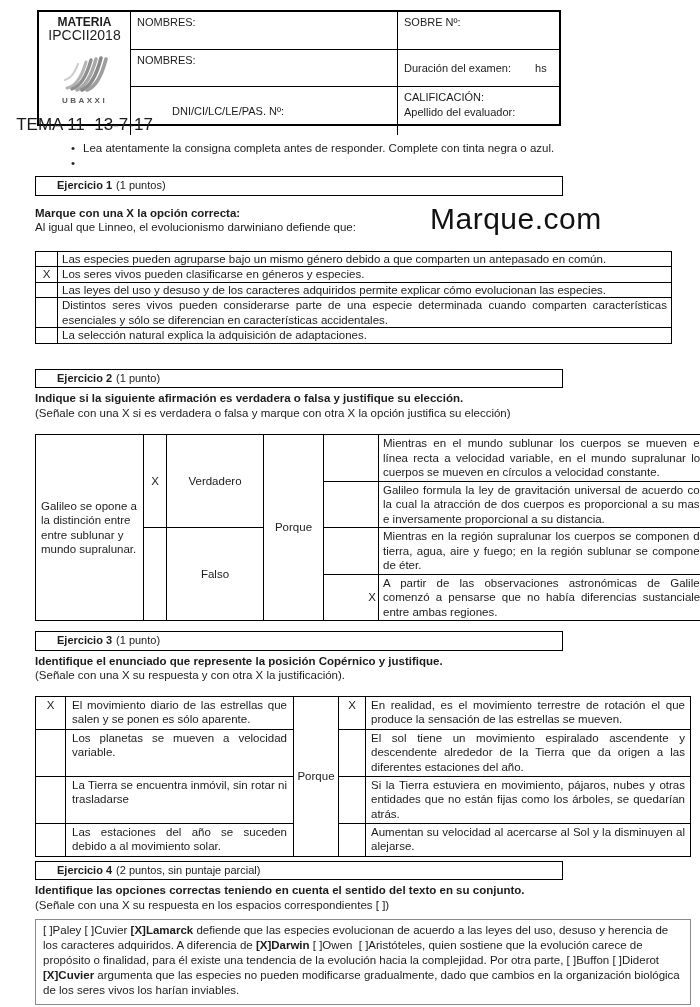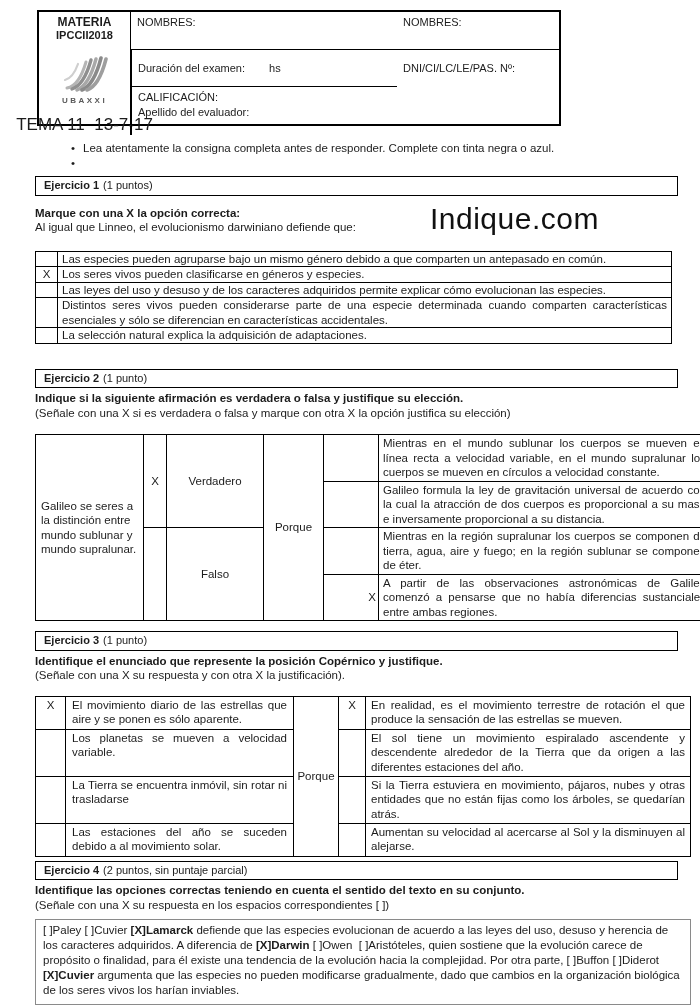--- a/index.html
+++ b/index.html
@@ -17,41 +17,41 @@
     margin:10px 0 0 2px; width:524px; height:116px;
     border:2.5px solid #000;
     display:grid; grid-template-columns:92px 1fr 162px; grid-template-rows:38px 37px 1fr;
   }
   .hdr-left {
     grid-row:1/4; border-right:1.5px solid #000;
     display:flex; flex-direction:column; align-items:center; justify-content:space-between;
     padding:3px 2px; text-align:center;
   }
   .hdr-materia { font-weight:bold; font-size:12px; line-height:14px; }
-  .hdr-code { font-weight:bold; font-size:11px; line-height:13px;text-align:right; }
+  .hdr-code { font-weight:normal; font-size:14px; line-height:13px;text-align:right; }
   .hdr-logo { margin-top:1px; }
   .hdr-logotext { font-weight:bold; font-size:8px; letter-spacing:2.5px; color:#5a5a5a; margin-top:-2px; }
   .hdr-tema { font-weight:normal; font-size:17px; white-space:pre; }
   .hcell { padding:3px 6px; font-size:11px; }
   .hc-mid { border-bottom:1.5px solid #000; }
-  .hc-mid.last { border-bottom:none; }
+  .hc-mid.last { border-bottom:none;margin-left:35px; }
   .hc-right { border-left:1.5px solid #000; border-bottom:1.5px solid #000; }
   .hc-right.last { border-bottom:none; display:flex; flex-direction:column; justify-content:space-between; padding-bottom:16px; }
   .hc-vmid { display:flex; align-items:center; }
   .gap-hs { margin-left:24px; }
 
   
   .bullets { margin:15px 0 0 28px; }
   .bullet-line { display:flex; }
   .bullet-dot { width:20px; text-align:center; flex:0 0 20px; }
 
   
   .bar {
-    border:1.5px solid #000; width:643px; margin-top:6px;
-    padding:1px 8px 2px; font-size:11px;
+    border:1.5px solid #000; width:528px; margin-top:6px;
+    padding:1px 21px 2px; font-size:11px;
   }
   .bar b { font-size:11px; }
   .bar-points { margin-left:4px; }
 
   
   .hblock { position:relative; margin-top:10px; }
   .hbold { font-weight:bold; }
   .watermark {
     position:absolute; left:395px; top:-4px; width:185px;
     font-size:30px; line-height:34px; color:#111; letter-spacing:0.5px; font-weight:400;
@@ -115,20 +115,23 @@
             </g>
           </svg>
           <div class="hdr-logotext">UBAXXI</div>
         </div>
         <div class="hdr-tema">TEMA 11  13-7-17</div>
       </div>
 
       <div class="hcell hc-mid">
         <span>NOMBRES:</span>
       </div>
+      <div class="hcell hc-right">
+        <span>SOBRE Nº:</span>
+      </div>
 
       <div class="hcell hc-mid">
         <span>NOMBRES:</span>
       </div>
       <div class="hcell hc-right hc-vmid">
         <span>Duración del examen:</span>
         <span class="gap-hs">hs</span>
       </div>
 
       <div class="hcell hc-mid last hc-vmid">
@@ -150,21 +153,21 @@
       </div>
     </div>
 
     <div class="bar">
       <b>Ejercicio 1</b><span class="bar-points">(1 puntos)</span>
     </div>
 
     <div class="hblock">
       <div class="hbold">Marque con una X la opción correcta:</div>
       <div>Al igual que Linneo, el evolucionismo darwiniano defiende que:</div>
-      <div class="watermark">Indique.com</div>
+      <div class="watermark">Marque.com</div>
     </div>
 
     <table class="t1">
       <tbody>
           <tr>
         <td class="xc"></td>
         <td>Las especies pueden agruparse bajo un mismo género debido a que comparten un antepasado en común.</td>
       </tr>
       <tr>
         <td class="xc">X</td>
@@ -189,21 +192,21 @@
       <b>Ejercicio 2</b><span class="bar-points">(1 punto)</span>
     </div>
     <div style="margin-top:3px">
       <div class="hbold">Indique si la siguiente afirmación es verdadera o falsa y justifique su elección.</div>
       <div>(Señale con una X si es verdadera o falsa y marque con otra X la opción justifica su elección)</div>
     </div>
 
     <table class="t2">
       <tbody>
           <tr>
-        <td class="stmt" rowspan="4">Galileo se seres a la distinción entre mundo sublunar y mundo supralunar.</td>
+        <td class="stmt" rowspan="4">Galileo se opone a la distinción entre entre sublunar y mundo supralunar.</td>
         <td class="xc" rowspan="2">X</td>
         <td class="vf" rowspan="2">Verdadero</td>
         <td class="pq" rowspan="4">Porque</td>
         <td class="jx"></td>
         <td class="jt">Mientras en el mundo sublunar los cuerpos se mueven en línea recta a velocidad variable, en el mundo supralunar los cuerpos se mueven en círculos a velocidad constante.</td>
       </tr>
       <tr>
         <td class="jx"></td>
         <td class="jt">Galileo formula la ley de gravitación universal de acuerdo con la cual la atracción de dos cuerpos es proporcional a su masa e inversamente proporcional a su distancia.</td>
       </tr>
@@ -225,21 +228,21 @@
     </div>
     <div style="margin-top:3px">
       <div class="hbold">Identifique el enunciado que represente la posición Copérnico y justifique.</div>
       <div>(Señale con una X su respuesta y con otra X la justificación).</div>
     </div>
 
     <table class="t3">
       <tbody>
           <tr>
         <td class="xc r2l">X</td>
-        <td class="st">El movimiento diario de las estrellas que aire y se ponen es sólo aparente.</td>
+        <td class="st">El movimiento diario de las estrellas que salen y se ponen es sólo aparente.</td>
         <td class="pq" rowspan="4">Porque</td>
         <td class="jx">X</td>
         <td class="jt">En realidad, es el movimiento terrestre de rotación el que produce la sensación de las estrellas se mueven.</td>
       </tr>
       <tr>
         <td class="xc r3l"></td>
         <td class="st">Los planetas se mueven a velocidad variable.</td>
         <td class="jx"></td>
         <td class="jt">El sol tiene un movimiento espiralado ascendente y descendente alrededor de la Tierra que da origen a las diferentes estaciones del año.</td>
       </tr>

